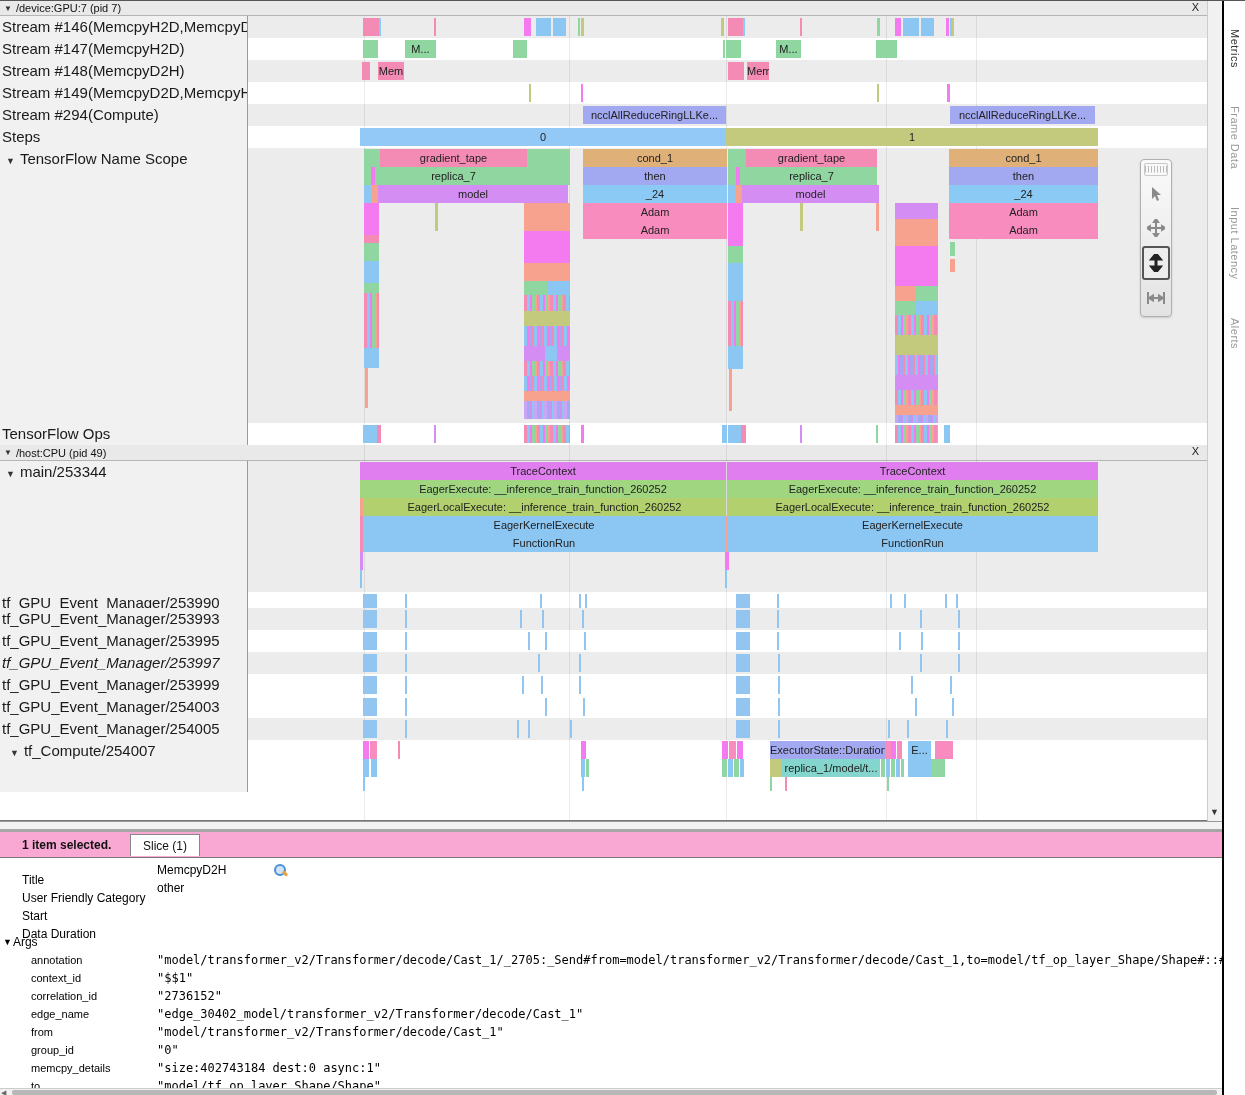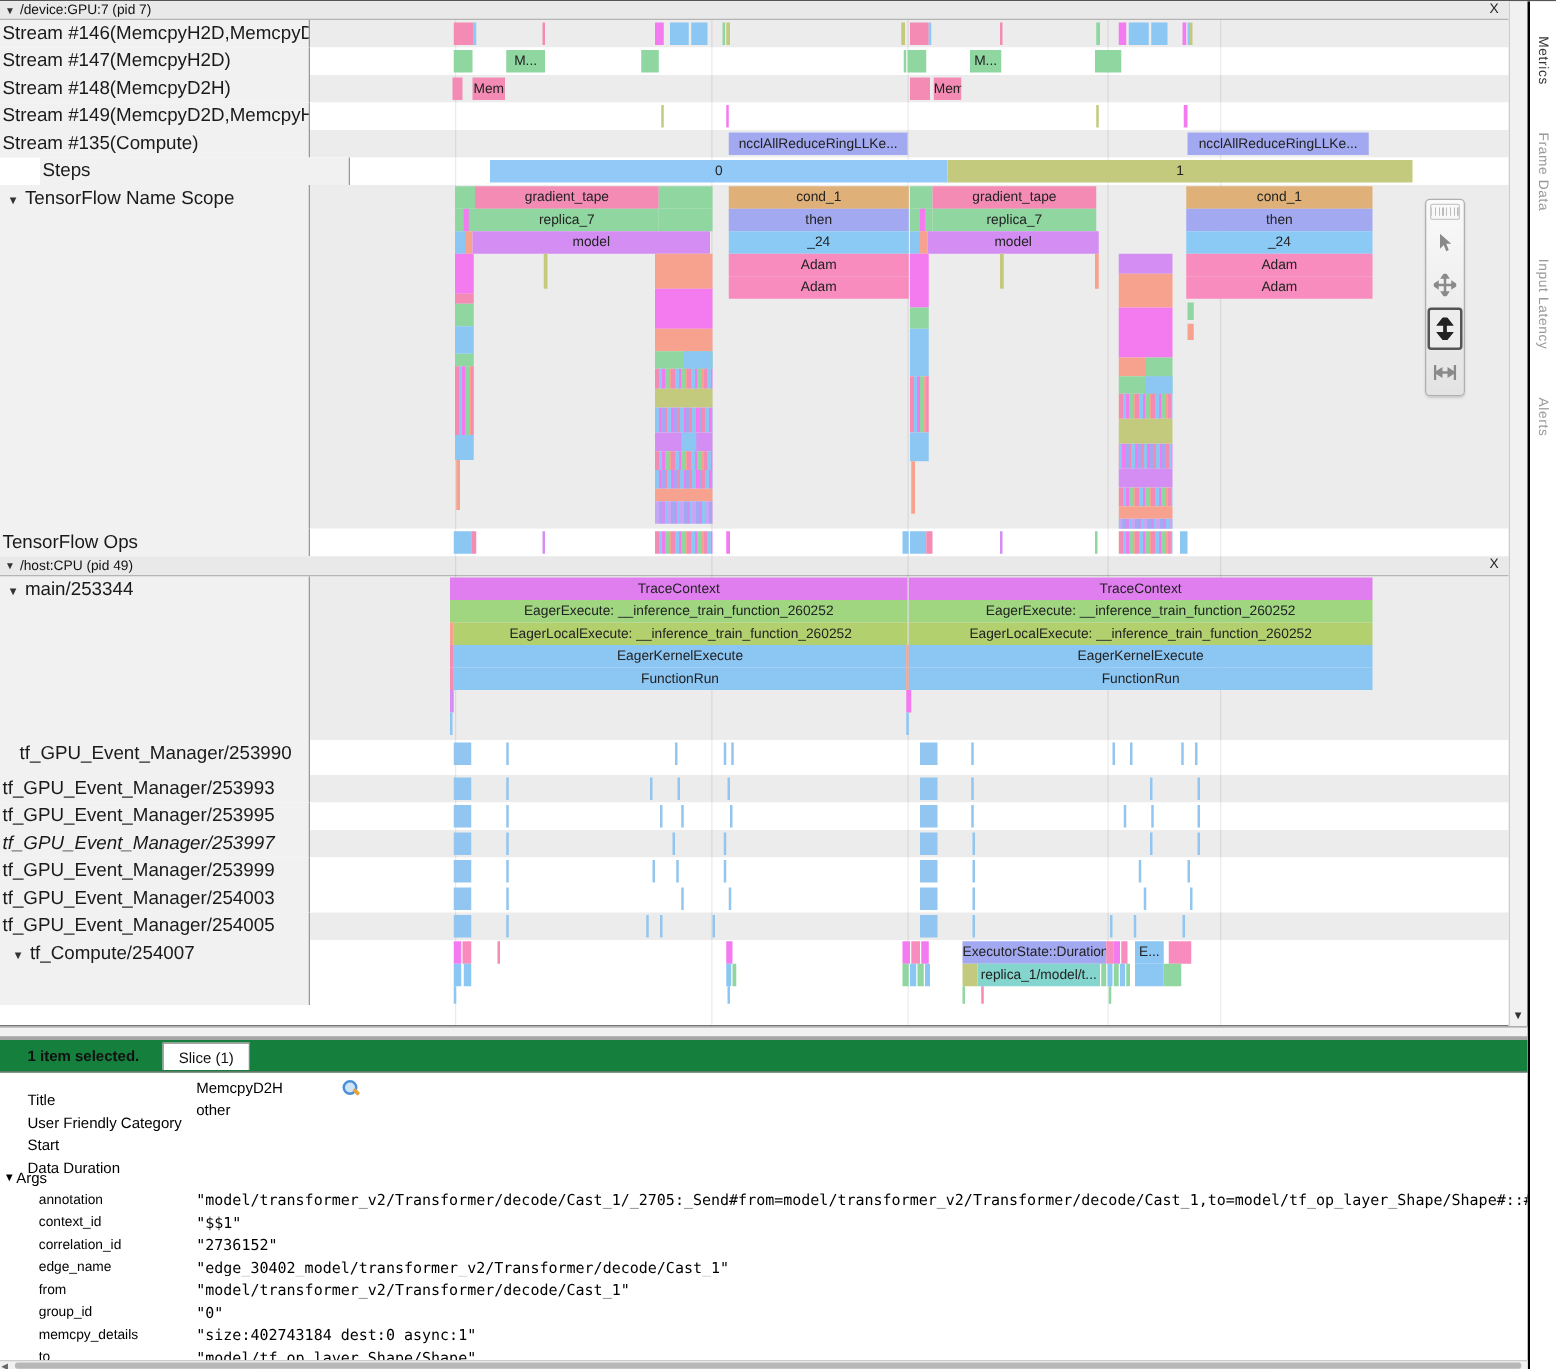--- a/index.html
+++ b/index.html
@@ -43,21 +43,21 @@
     display:flex;flex-direction:column;align-items:center;}
   .side .vtab{writing-mode:vertical-rl;font-size:11px;color:#999;cursor:pointer;letter-spacing:.5px;}
   .side .vtab.sel{color:#333;}
   .side .vtab:nth-child(1){margin-top:28px;}
   .side .vtab:nth-child(2){margin-top:38px;}
   .side .vtab:nth-child(3){margin-top:38px;}
   .side .vtab:nth-child(4){margin-top:38px;}
   
   .divider{position:absolute;left:0;top:820px;width:1222px;height:11px;background:#f2f2f2;border-top:1px solid #999;border-bottom:3px solid #a6a6a6;box-sizing:border-box;}
   .bottom{position:absolute;left:0;top:831px;width:1222px;height:264px;background:#fff;}
-  .bp-header{height:25px;background:#15803d;border-bottom:1px solid #777;position:relative;}
+  .bp-header{height:25px;background:#f9a8d4;border-bottom:1px solid #777;position:relative;}
   .bp-selected{position:absolute;left:22px;top:6px;font-size:12px;font-weight:bold;color:#111;}
   .bp-tab{position:absolute;left:130px;top:2px;height:22px;padding:0 12px;background:#fff;border:1px solid #888;border-bottom:none;
     font-size:12px;color:#111;display:flex;align-items:center;box-sizing:border-box;cursor:pointer;}
   .detail{padding-top:3px;}
   .drow{height:18px;display:flex;align-items:center;font-size:12px;color:#000;}
   .drow .dlabel{width:135px;min-width:135px;margin-left:22px;margin-top:20px;}
   .drow .dvalue{white-space:nowrap;}
   .mag{display:inline-block;width:13px;height:13px;position:relative;margin-left:48px;}
   .mag .lens{position:absolute;left:0;top:0;width:8px;height:8px;border:2px solid #4a90d9;border-radius:50%;background:#cfe4f7;}
   .mag .handle{position:absolute;left:8px;top:8px;width:6px;height:3px;background:#e8a33d;transform:rotate(45deg);border-radius:1px;}
@@ -130,27 +130,27 @@
         <div class="row white" style="height: 22px;">
           <div class="rlabel"><span>Stream #149(MemcpyD2D,MemcpyH2D)</span></div>
           <div class="rtrack">
             <div class="bar" style="left: 281px; top: 2px; width: 2px; height: 18px; background: rgb(195, 202, 126);"></div>
             <div class="bar" style="left: 333px; top: 2px; width: 2px; height: 18px; background: rgb(244, 122, 240);"></div>
             <div class="bar" style="left: 629px; top: 2px; width: 2px; height: 18px; background: rgb(195, 202, 126);"></div>
             <div class="bar" style="left: 699px; top: 2px; width: 3px; height: 18px; background: rgb(244, 122, 240);"></div>
           </div>
         </div>
         <div class="row gray" style="height: 22px;">
-          <div class="rlabel"><span>Stream #135(Compute)</span></div>
+          <div class="rlabel"><span>Stream #294(Compute)</span></div>
           <div class="rtrack">
             <div class="bar lbl" style="left: 335px; top: 2px; width: 143px; height: 18px; line-height: 18px; background: rgb(162, 169, 241);">ncclAllReduceRingLLKe...</div>
             <div class="bar lbl" style="left: 702px; top: 2px; width: 145px; height: 18px; line-height: 18px; background: rgb(162, 169, 241);">ncclAllReduceRingLLKe...</div>
           </div>
         </div>
-        <div class="row white" style="height: 22px; padding-left: 32px;">
+        <div class="row white" style="height: 22px;">
           <div class="rlabel"><span>Steps</span></div>
           <div class="rtrack">
             <div class="bar lbl" style="left: 112px; top: 2px; width: 366px; height: 18px; line-height: 18px; background: rgb(147, 201, 247);">0</div>
             <div class="bar lbl" style="left: 478px; top: 2px; width: 372px; height: 18px; line-height: 18px; background: rgb(195, 202, 126);">1</div>
           </div>
         </div>
         <div class="row gray" style="height: 275px;">
           <div class="rlabel"><span class="tri">▼</span><span>TensorFlow Name Scope</span></div>
           <div class="rtrack">
             <div class="bar" style="left: 116px; top: 1px; width: 16px; height: 18px; background: rgb(143, 214, 160);"></div>
@@ -271,21 +271,21 @@
             <div class="bar" style="left: 112px; top: 73px; width: 3px; height: 18px; background: rgb(244, 139, 180);"></div>
             <div class="bar lbl" style="left: 115px; top: 73px; width: 362px; height: 18px; line-height: 18px; background: rgb(140, 198, 243);">FunctionRun</div>
             <div class="bar" style="left: 477px; top: 73px; width: 2px; height: 18px; background: rgb(247, 162, 143);"></div>
             <div class="bar lbl" style="left: 479px; top: 73px; width: 371px; height: 18px; line-height: 18px; background: rgb(140, 198, 243);">FunctionRun</div>
             <div class="bar" style="left: 112px; top: 91px; width: 3px; height: 18px; background: rgb(212, 141, 243);"></div>
             <div class="bar" style="left: 477px; top: 91px; width: 4px; height: 18px; background: rgb(244, 122, 240);"></div>
             <div class="bar" style="left: 112px; top: 109px; width: 2px; height: 18px; background: rgb(140, 198, 243);"></div>
             <div class="bar" style="left: 477px; top: 109px; width: 2px; height: 18px; background: rgb(140, 198, 243);"></div>
           </div>
         </div>
-        <div class="row white" style="height: 28px; text-align: center;">
+        <div class="row white" style="height: 16px;">
           <div class="rlabel"><span>tf_GPU_Event_Manager/253990</span></div>
           <div class="rtrack">
             <div class="bar" style="left: 115px; top: 2px; width: 14px; height: 18px; background: rgb(146, 197, 240);"></div>
             <div class="bar" style="left: 157px; top: 2px; width: 2px; height: 18px; background: rgb(146, 197, 240);"></div>
             <div class="bar" style="left: 292px; top: 2px; width: 2px; height: 18px; background: rgb(146, 197, 240);"></div>
             <div class="bar" style="left: 331px; top: 2px; width: 2px; height: 18px; background: rgb(146, 197, 240);"></div>
             <div class="bar" style="left: 337px; top: 2px; width: 2px; height: 18px; background: rgb(146, 197, 240);"></div>
             <div class="bar" style="left: 488px; top: 2px; width: 14px; height: 18px; background: rgb(146, 197, 240);"></div>
             <div class="bar" style="left: 529px; top: 2px; width: 2px; height: 18px; background: rgb(146, 197, 240);"></div>
             <div class="bar" style="left: 642px; top: 2px; width: 2px; height: 18px; background: rgb(146, 197, 240);"></div>

